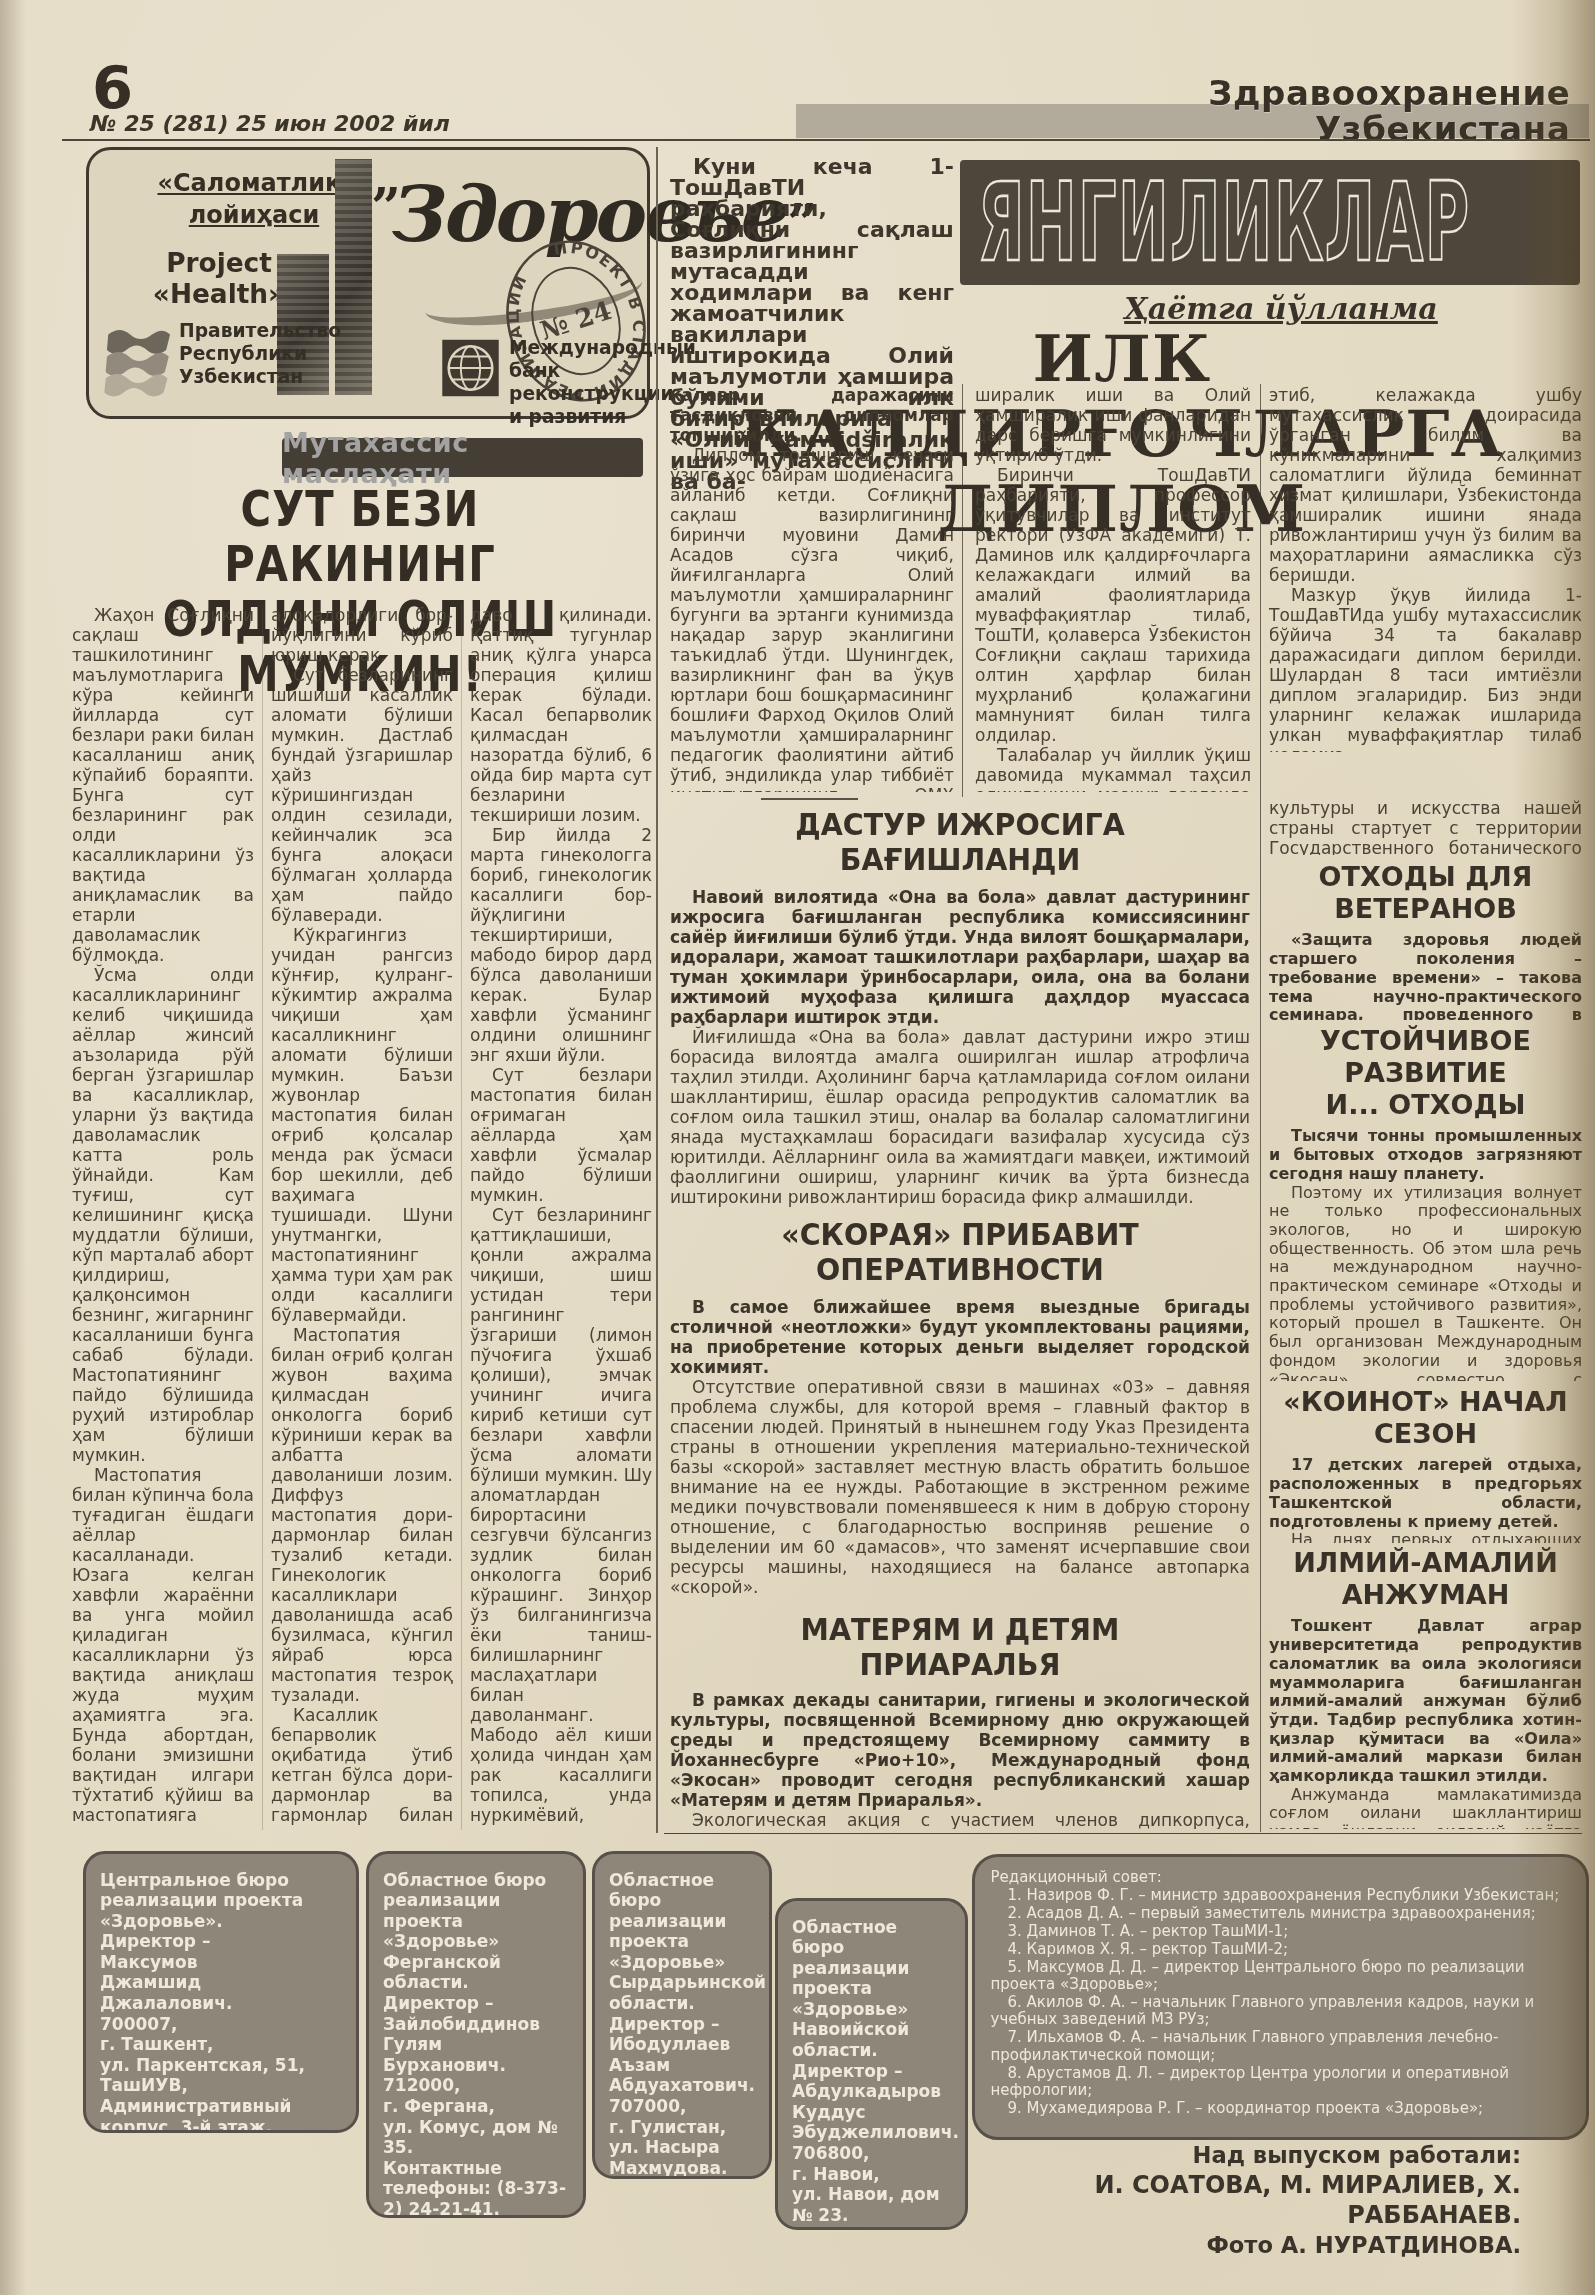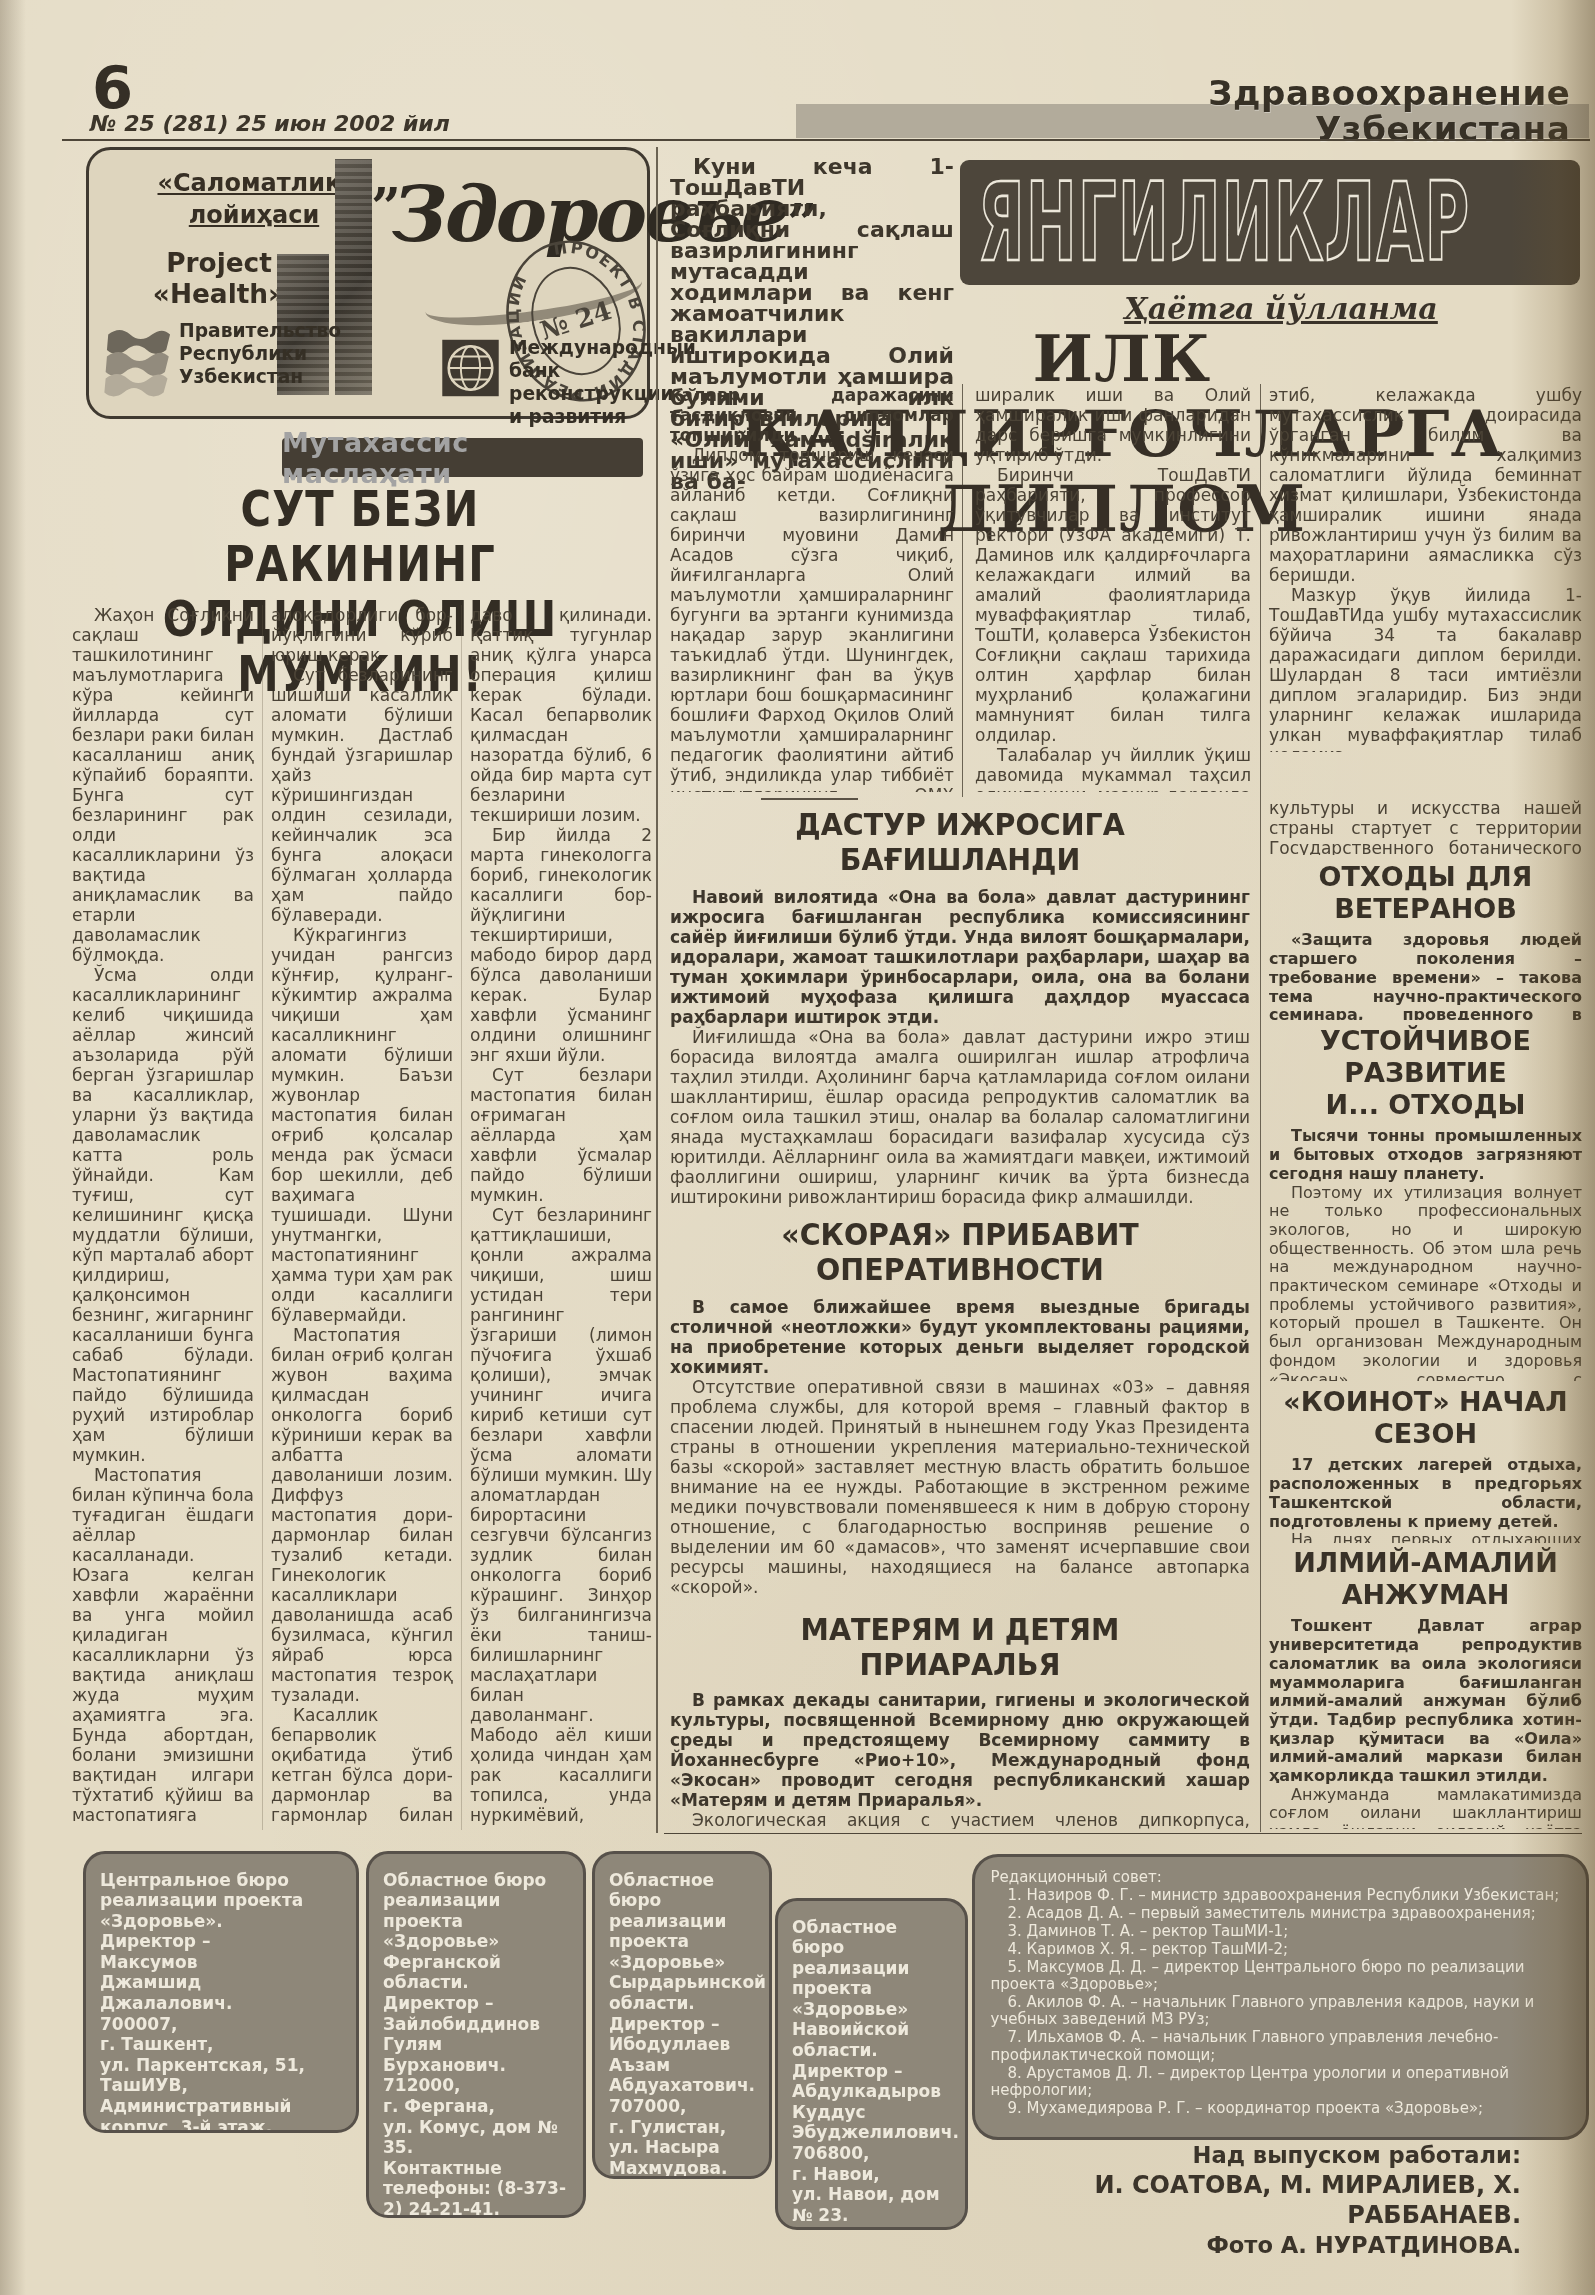--- a/index.html
+++ b/index.html
@@ -42,21 +42,21 @@
   .org-label{font-size:18.7px;line-height:23px;font-weight:bold;color:#352f25;}
 
   
   .kicker-bar{background:#453e34;border-radius:3.9px;color:#a3a3a3;font-weight:bold;font-size:27px;
       display:flex;align-items:center;justify-content:flex-end;letter-spacing:0.6px;}
   .advice-headline{font-weight:bold;font-size:49px;line-height:55px;color:#332d24;text-align:center;
       transform:scaleX(.85);transform-origin:center;letter-spacing:1.3px;}
   .threecol{column-count:3;column-gap:17px;column-rule:0.6px solid rgba(100,90,70,.30);overflow:hidden;}
 
   
-  .banner{background:#4d463b;display:flex;align-items:center;border-radius:9px;}
+  .banner{background:#4d463b;display:flex;align-items:center;border-radius:4px;}
   .banner-title{font-weight:bold;font-size:108px;line-height:103px;color:transparent;
       -webkit-text-stroke:2.6px #ece7da;transform:scaleX(.56);transform-origin:left center;letter-spacing:2.6px;}
 
   .diploma-kicker{font-family:"DejaVu Serif","Liberation Serif",serif;font-style:italic;font-weight:bold;
       font-size:30px;color:#3a332a;text-decoration:underline;text-align:center;}
   .diploma-headline{font-family:"DejaVu Serif","Liberation Serif",serif;font-weight:bold;font-size:64px;
       color:#362f26;text-align:center;letter-spacing:1.3px;}
 
   .sec-title{font-weight:bold;font-size:30px;line-height:35px;color:#383127;text-align:center;
       transform:scaleX(.95);transform-origin:center;}

